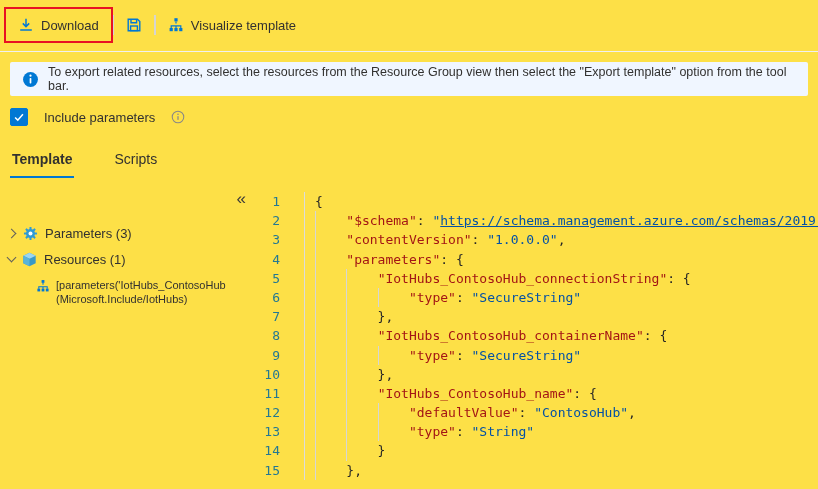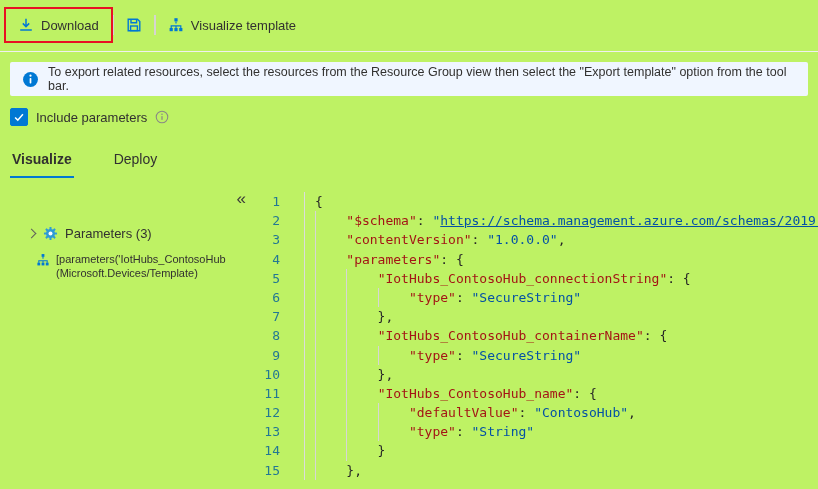--- a/index.html
+++ b/index.html
@@ -1,46 +1,46 @@
 <!DOCTYPE html>
 <html><head>
 <meta charset="utf-8">
 <style>
   * { margin:0; padding:0; box-sizing:border-box; }
   body { background:#fff; font-family:"Liberation Sans", sans-serif; }
-  .screen { position:relative; width:818px; height:489px; background:#bef264; overflow:hidden; color:#323130; }
+  .screen { position:relative; width:818px; height:489px; background:#fde047; overflow:hidden; color:#323130; }
 
   
   .toolbar { position:absolute; top:4px; left:4px; right:0; height:42px; display:flex; align-items:center; }
   .toolbar-border { position:absolute; top:51px; left:0; right:0; height:1px; background:#f0f0f0; }
   .hl-box { border:2px solid #e81123; height:36px; display:flex; align-items:center; }
   .tb-item { background:transparent; border:0; font:13px "Liberation Sans", sans-serif; color:#323130;
              display:flex; align-items:center; gap:7px; padding:0 12px; height:32px; cursor:pointer; white-space:nowrap; }
   .tb-sep { width:1px; height:20px; background:#d6d4d2; }
   .icon { display:inline-flex; align-items:center; justify-content:center; }
 
   
   .banner { position:absolute; top:62px; left:10px; right:10px; height:34px; background:#f0f6ff; border-radius:2px;
             display:flex; align-items:center; gap:9px; padding:0 12px; font-size:12.5px; color:#323130; }
 
   
-  .param-row { position:absolute; top:108px; left:10px; display:flex; align-items:center; gap:8px; font-size:13px; }
+  .param-row { position:absolute; top:108px; left:10px; display:flex; align-items:center; gap:16px; font-size:13px; }
   .checkbox { width:18px; height:18px; background:#0078d4; border:1px solid #0078d4; border-radius:2px;
               display:flex; align-items:center; justify-content:center; cursor:pointer; }
 
   
   .tabs { position:absolute; top:151px; left:10px; display:flex; }
   .tab { font-size:14px; color:#323130; padding:0 2px 9px 2px; margin-right:38px; cursor:pointer; border-bottom:2px solid transparent; }
   .tab.active { font-weight:700; border-bottom:2px solid #0078d4; }
 
   
   .main { position:absolute; top:190px; left:0; right:0; bottom:0; display:flex; }
   .tree { width:256px; flex:none; position:relative; padding-top:30px; }
   .collapse { position:absolute; top:0; right:10px; font-size:17px; line-height:17px; color:#3b3a39; cursor:pointer; }
-  .tree-item { display:flex; align-items:center; gap:7px; height:26px; padding-left:28px; font-size:13px; color:#323130; cursor:pointer; white-space:nowrap; overflow:hidden; }
+  .tree-item { display:flex; align-items:center; gap:7px; height:26px; padding-left:8px; font-size:13px; color:#323130; cursor:pointer; white-space:nowrap; overflow:hidden; }
   .chev { width:7px; height:7px; border-right:1.4px solid #605e5c; border-bottom:1.4px solid #605e5c; display:inline-block; flex:none; }
   .chev.right { transform:rotate(-45deg); margin-right:1px; }
   .chev.down { transform:rotate(45deg); margin-top:-3px; }
   .tree-child { display:flex; align-items:flex-start; gap:6px; padding-left:36px; margin-top:7px; font-size:11px;
                 line-height:13.5px; color:#323130; cursor:pointer; white-space:nowrap; overflow:hidden; }
 
   
   .editor { flex:1; overflow:hidden; padding-top:2px; font-family:"DejaVu Sans Mono", monospace; font-size:13px; }
   .ed-line { display:flex; height:19.2px; line-height:19.2px; }
   .ln { width:24px; flex:none; text-align:right; padding-right:14px; color:#237893; box-sizing:content-box; }
@@ -116,22 +116,22 @@
     <span class="icon">
       <svg width="14" height="14" viewBox="0 0 16 16">
           <circle cx="8" cy="8" r="6.6" fill="none" stroke="#8a8886" stroke-width="1.2"></circle>
           <rect x="7.3" y="7" width="1.4" height="4.2" fill="#8a8886"></rect>
           <circle cx="8" cy="4.9" r="0.9" fill="#8a8886"></circle>
         </svg>
     </span>
   </div>
 
   <div class="tabs">
-    <div class="tab active">Visualize</div>
-    <div class="tab">Deploy</div>
+    <div class="tab active">Template</div>
+    <div class="tab">Scripts</div>
   </div>
 
   <div class="main">
 
     <div class="tree">
       <span class="collapse">«</span>
 
       <div class="tree-item">
         <span class="chev right"></span>
         <span class="icon">
@@ -143,34 +143,45 @@
                 <rect x="6.9" y="1" width="2.2" height="14" rx="0.6" transform="rotate(135 8 8)"></rect>
                 <circle cx="8" cy="8" r="4.8"></circle>
               </g>
               <circle cx="8" cy="8" r="2.1" fill="#fff"></circle>
             </svg>
         </span>
         <span>Parameters (3)</span>
       </div>
 
 
+      <div class="tree-item">
+        <span class="chev down"></span>
+        <span class="icon">
+          <svg width="15" height="15" viewBox="0 0 16 16">
+              <path d="M8 0.8L14.6 4v8L8 15.2 1.4 12V4z" fill="#3999c6"></path>
+              <path d="M8 0.8L14.6 4 8 7.2 1.4 4z" fill="#9cd6f0"></path>
+              <path d="M8 7.2v8L1.4 12V4z" fill="#59b4d9"></path>
+            </svg>
+        </span>
+        <span>Resources (1)</span>
+      </div>
 
       <div class="tree-child">
         <span class="icon">
           <svg width="14" height="14" viewBox="0 0 16 16">
               <path d="M8 4.4v2.2M3.2 11V8.8h9.6V11M8 8.8V11" stroke="#0078d4" stroke-width="1.2" fill="none"></path>
               <rect x="6.4" y="1.2" width="3.2" height="3.2" fill="#0078d4"></rect>
               <rect x="1.6" y="11" width="3.2" height="3.2" fill="#0078d4"></rect>
               <rect x="6.4" y="11" width="3.2" height="3.2" fill="#0078d4"></rect>
               <rect x="11.2" y="11" width="3.2" height="3.2" fill="#0078d4"></rect>
             </svg>
         </span>
         <span>
           <div>[parameters('IotHubs_ContosoHub</div>
-          <div>(Microsoft.Devices/Template)</div>
+          <div>(Microsoft.Include/IotHubs)</div>
         </span>
       </div>
     </div>
 
     <div class="editor">
       <div id="editor-lines">
           <div class="ed-line">
             <span class="ln">1</span>
             <span class="code"><span class="tk-p">{</span></span>
           </div>

